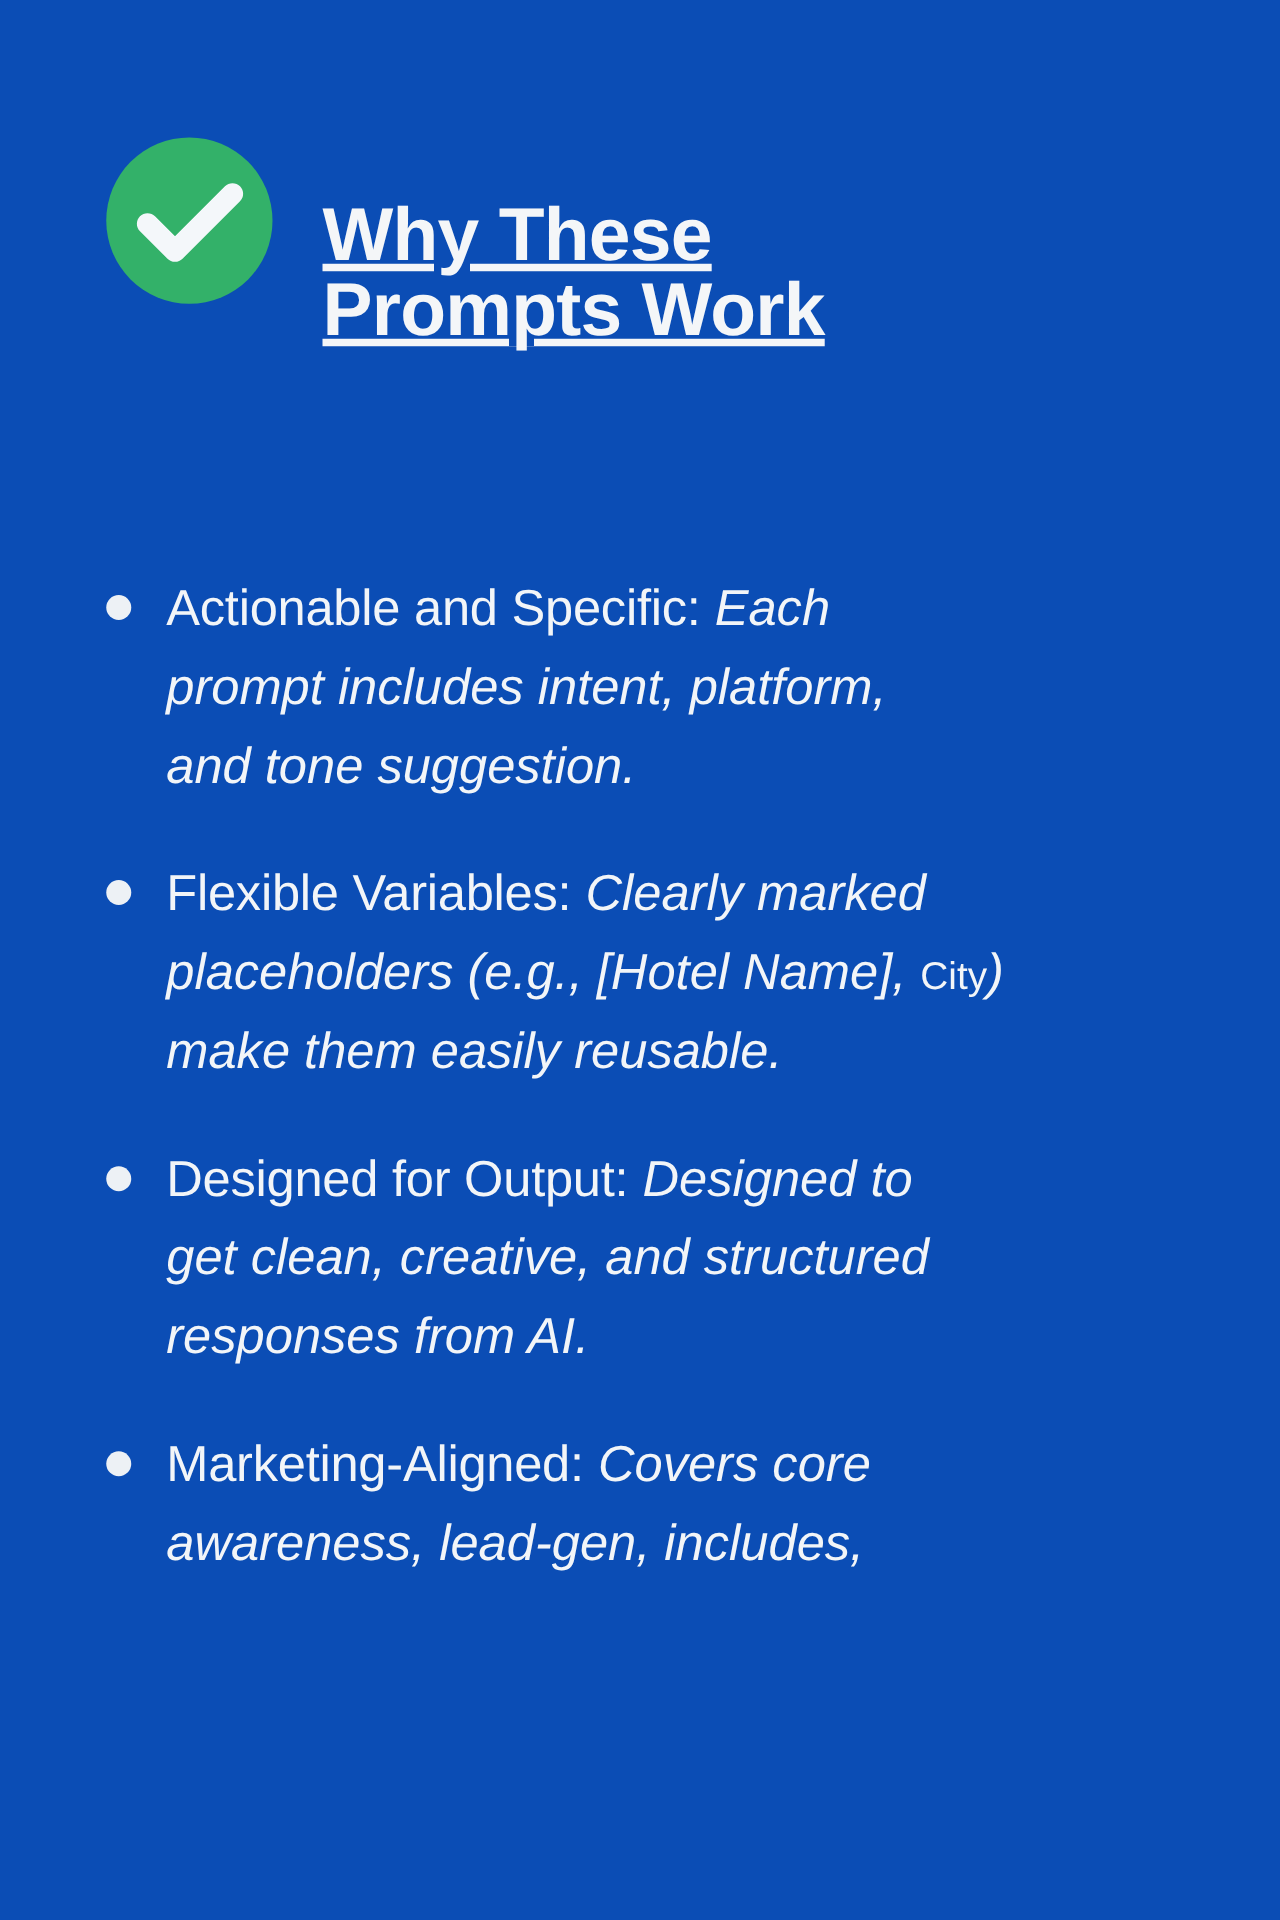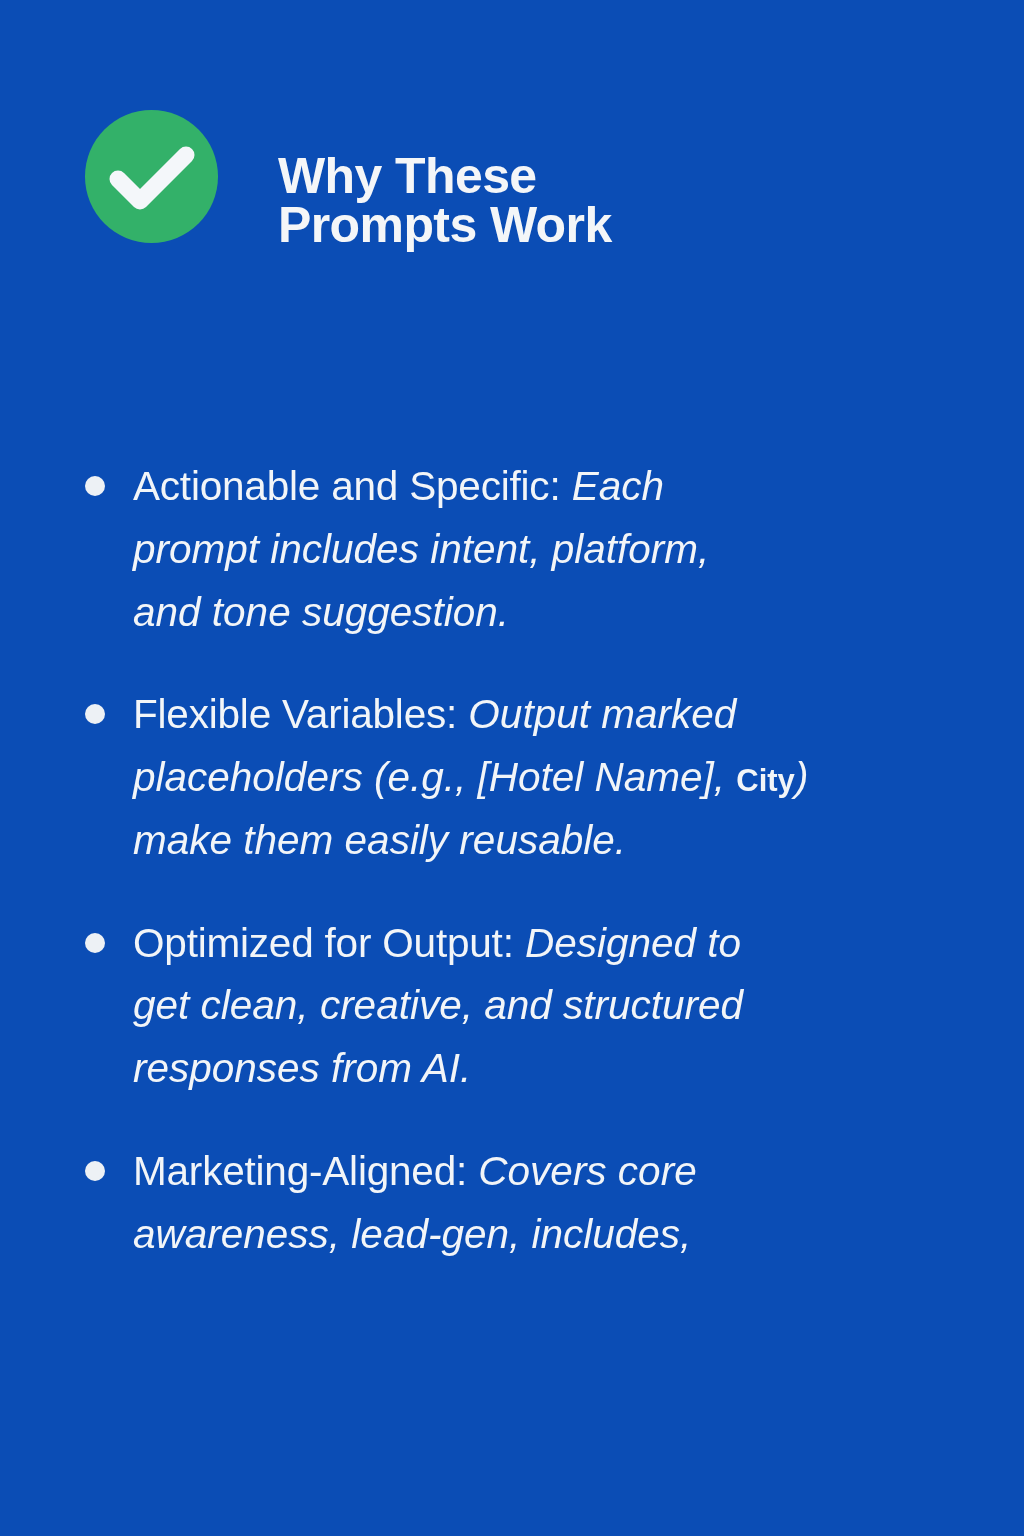--- a/index.html
+++ b/index.html
@@ -41,27 +41,28 @@
     margin-top: 2px;
   }
   #check-badge svg {
     position: absolute;
     left: 0; top: 0;
     width: 133px;
     height: 133px;
     display: block;
   }
   #title {
-    margin-left: 60px;
-    font-size: 50px;
+    margin-left: 40px;
+    font-size: 60px;
     line-height: 0.99;
     font-weight: bold;
     color: #F4F6F8;
     letter-spacing: -0.6px;
     padding-top: 10px;
+    text-decoration: underline;
   }
   #title .tline { display: block; white-space: nowrap; }
 
   
   #bullets {
     position: absolute;
     left: 74px;
     top: 455px;
     width: 900px;
   }
@@ -84,21 +85,21 @@
     background: #EDF1F5;
   }
   .lead {
     font-weight: normal;
     letter-spacing: -0.2px;
   }
   .rest { font-weight: normal; font-style: italic; }
   .bline { display: block; white-space: nowrap; }
   .small-token {
     font-size: 31px;
-    font-weight: bold;
+    font-weight: normal;
   }
 </style>
 </head>
 <body>
 
 <div id="card" style="background: rgb(11, 77, 181);">
 
   <div id="header">
 
     <div id="check-badge" style="background: rgb(51, 177, 105);">
@@ -117,28 +118,28 @@
 
     <li class="bullet" style="color: rgb(242, 245, 248);">
       <span class="dot" style="background: rgb(237, 241, 245);"></span>
       <span class="bline"><span class="lead">Actionable and Specific:</span><span class="rest"> Each</span></span>
       <span class="bline rest">prompt includes intent, platform,</span>
       <span class="bline rest">and tone suggestion.</span>
     </li>
 
     <li class="bullet" style="color: rgb(242, 245, 248);">
       <span class="dot" style="background: rgb(237, 241, 245);"></span>
-      <span class="bline"><span class="lead">Flexible Variables:</span><span class="rest"> Output marked</span></span>
+      <span class="bline"><span class="lead">Flexible Variables:</span><span class="rest"> Clearly marked</span></span>
       <span class="bline"><span class="rest">placeholders (e.g., [Hotel Name], </span><span class="small-token">City</span><span class="rest">)</span></span>
       <span class="bline rest">make them easily reusable.</span>
     </li>
 
     <li class="bullet" style="color: rgb(242, 245, 248);">
       <span class="dot" style="background: rgb(237, 241, 245);"></span>
-      <span class="bline"><span class="lead">Optimized for Output:</span><span class="rest"> Designed to</span></span>
+      <span class="bline"><span class="lead">Designed for Output:</span><span class="rest"> Designed to</span></span>
       <span class="bline rest">get clean, creative, and structured</span>
       <span class="bline rest">responses from AI.</span>
     </li>
 
     <li class="bullet" style="color: rgb(242, 245, 248); margin-top: 33px;">
       <span class="dot" style="background: rgb(237, 241, 245);"></span>
       <span class="bline"><span class="lead">Marketing-Aligned:</span><span class="rest"> Covers core</span></span>
       <span class="bline rest">awareness, lead-gen, includes,</span>
     </li>
 

